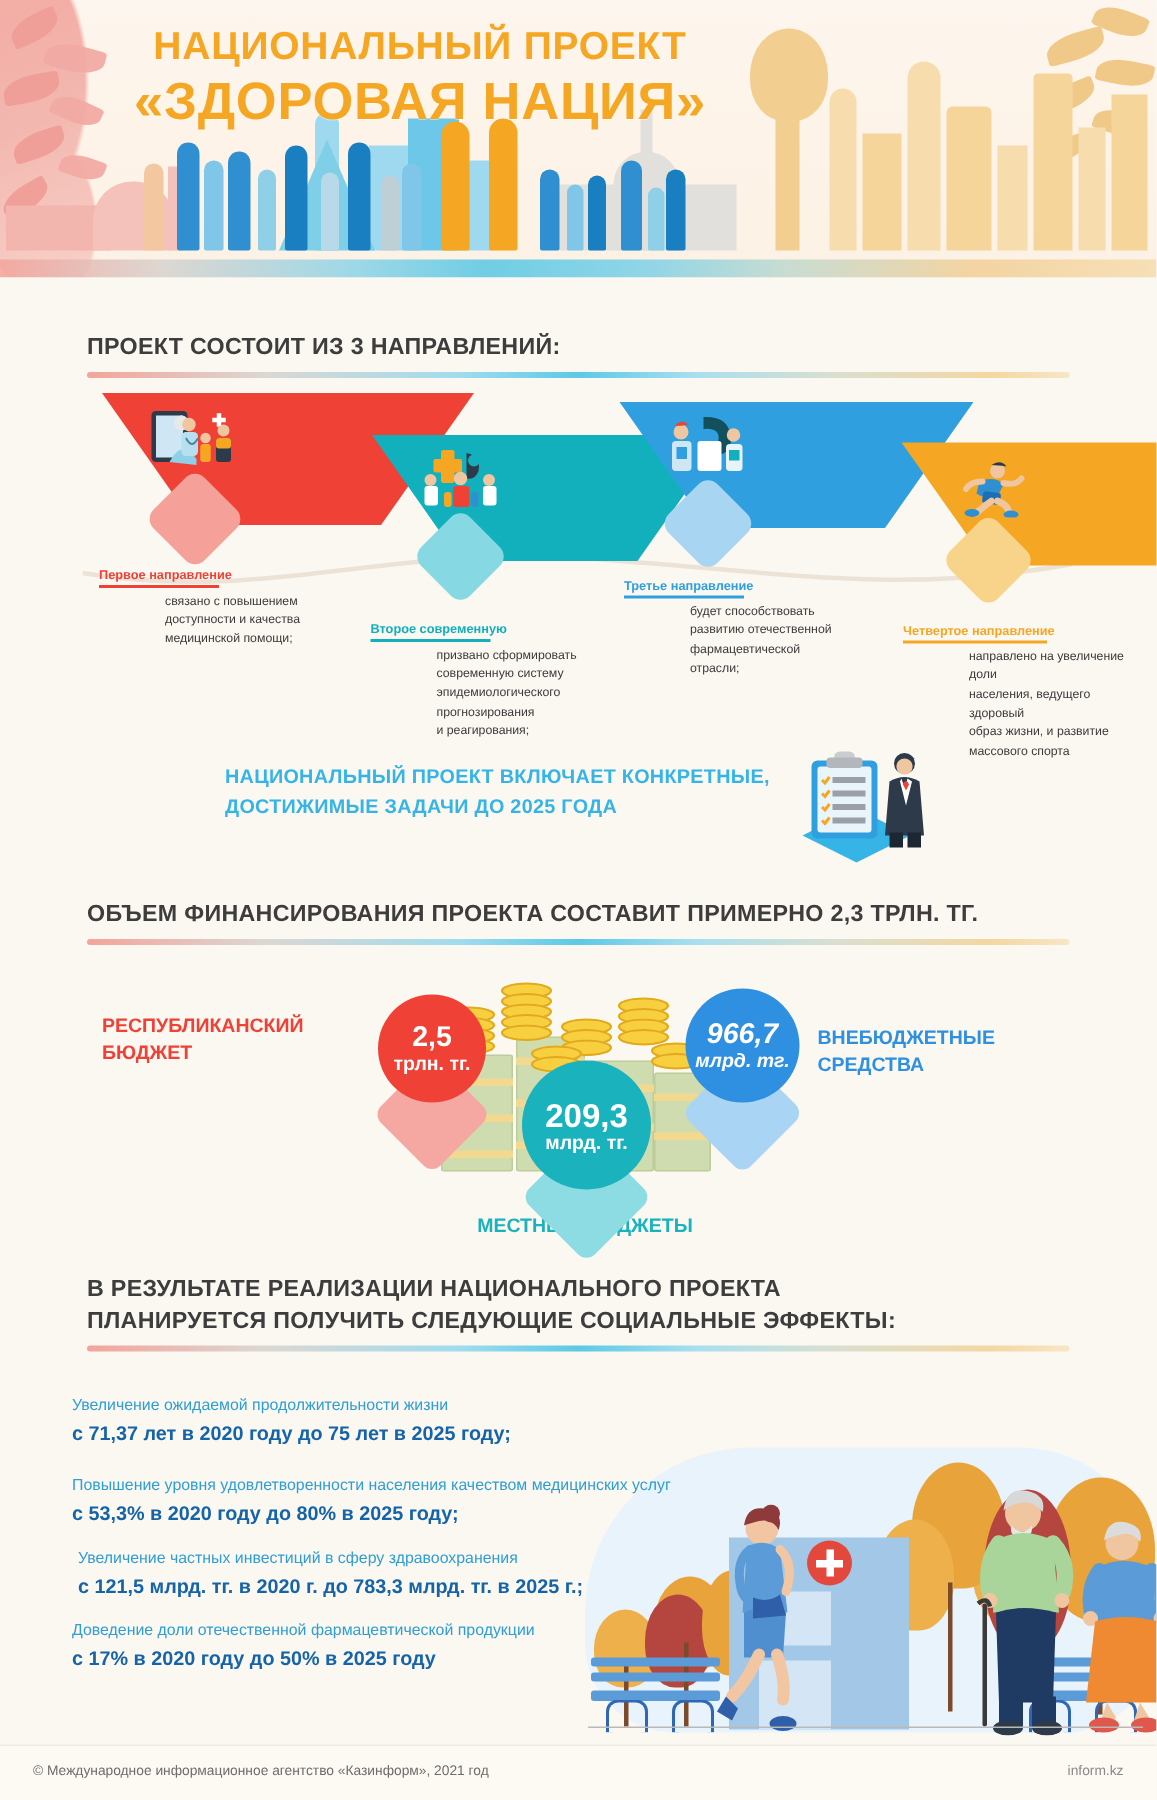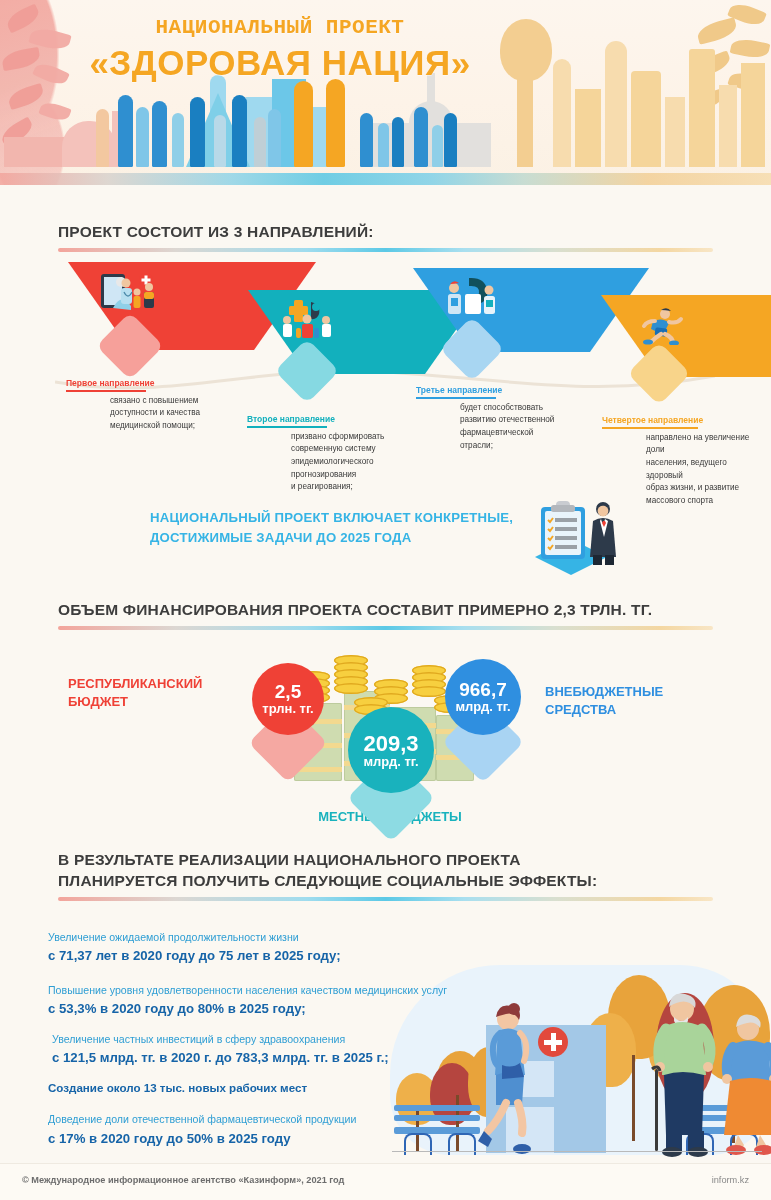--- a/index.html
+++ b/index.html
@@ -42,21 +42,21 @@
   .hdr-bottom-grad{
     position:absolute; left:0; bottom:0; width:771px; height:12px;
     background:linear-gradient(90deg,#f2a49c 0%,#d8d2cd 14%,#8fd4e8 30%,#57c7e4 42%,#7ed0e8 56%,#bfd9cf 68%,#f2cf96 84%,#f6dcae 100%);
     opacity:.85;
   }
   .hdr-title{
     position:absolute; left:0; top:16px; width:560px; text-align:center;
     color:#f5a623; font-weight:bold; letter-spacing:.5px; line-height:1.12;
     text-shadow:0 1px 0 rgba(255,255,255,.45);
   }
-  .hdr-title .l1{ font-size:21px; display:block;font-family:Liberation Mono, monospace; }
+  .hdr-title .l1{ font-size:26px; display:block; }
   .hdr-title .l2{ font-size:35px; display:block; margin-top:3px;}
 
   
   .sec-head{ position:absolute; }
   .sec-head .txt{
     color:#3d3d3d; font-weight:bold; font-size:15.5px; letter-spacing:.2px; line-height:1.35;
     white-space:pre-line;
   }
   .sec-rule{
     margin-top:5px; height:4px; border-radius:2px;
@@ -132,21 +132,21 @@
   .cross-circle{ position:absolute; width:30px; height:30px; border-radius:50%; background:#e2493c; }
   .cross-circle:before{ content:""; position:absolute; left:12.5px; top:6px; width:5px; height:18px; background:#fff;}
   .cross-circle:after{ content:""; position:absolute; left:6px; top:12.5px; width:18px; height:5px; background:#fff;}
   .bench{ position:absolute; }
   .bplank{ position:absolute; background:#5a9bd8; border-radius:2px;}
   .bleg{ position:absolute; border:2px solid #2f66b5; border-bottom:none; border-radius:8px 8px 0 0;}
   .ground{ position:absolute; left:12px; bottom:18px; width:370px; height:1.5px; background:#b9b9b9;}
 
   
   .footer{ position:absolute; left:0; bottom:0; width:771px; height:36px; background:#fdfaf4; border-top:1px solid #efeae1;}
-  .footer .cp{ position:absolute; left:22px; top:11px; font-size:9.2px; color:#6d6d6d;font-weight:bold; }
+  .footer .cp{ position:absolute; left:22px; top:11px; font-size:9.2px; color:#6d6d6d; }
   .footer .site{ position:absolute; right:22px; top:11px; font-size:9.2px; color:#8a8a8a; }
 </style>
 </head>
 <body>
 
 <div class="page">
 
   <div class="header">
 
     <div class="hdr-left-foliage"></div>
@@ -280,21 +280,21 @@
         <circle cx="29" cy="21" r="4.5" fill="#f0c6a0"></circle>
         <rect x="24" y="26" width="11" height="14" rx="2" fill="#ef4136"></rect>
         <circle cx="48" cy="22" r="4" fill="#f0c6a0"></circle>
         <rect x="44" y="26" width="9" height="13" rx="2" fill="#fff"></rect>
         <rect x="18" y="30" width="5" height="10" rx="2" fill="#f5a623"></rect>
         <rect x="36" y="30" width="5" height="10" rx="2" fill="#2f8fd0"></rect>
       </svg>
     </div>
   </div>
   <div class="dirblock" style="left:247px; top:414px;">
-    <div class="dtitle" style="color:#12b0bd;">Второе направление</div>
+    <div class="dtitle" style="color:#12b0bd;">Второе современную</div>
     <div class="dline" style="background:#12b0bd;"></div>
     <div class="dbody" style="white-space:pre-line;">призвано сформировать
 современную систему
 эпидемиологического
 прогнозирования
 и реагирования;</div>
   </div>
 
   <div class="funnel" style="left:413px; top:268px; width:118px; --hw:59px; --th:84px; --c:#2f9fe0; --pw:46px; --pc:#a8d6f2;">
     <div class="tri"></div>
@@ -456,21 +456,21 @@
 
     <div class="pin" style="left:332px; top:62px; width:118px; height:130px;">
       <div class="pad" style="top:60px; width:62px; height:62px; background:#8ddbe3;"></div>
       <div class="circ" style="top:0; width:86px; height:86px; background:#19b2bd;">
         <span class="big" style="font-size:22px;">209,3</span>
         <span class="small">млрд. тг.</span>
       </div>
     </div>
     <div class="moneylabel" style="left:290px; top:163px; width:200px; text-align:center; color:#19b2bd;">МЕСТНЫЕ БЮДЖЕТЫ</div>
 
-    <div class="pin" style="left:431px; top:14px; width:104px; height:124px;">
+    <div class="pin" style="left:443px; top:14px; width:104px; height:124px;font-style:italic;">
       <div class="pad" style="top:54px; width:58px; height:58px; background:#a9d4f3;"></div>
       <div class="circ" style="top:0; width:76px; height:76px; background:#2f8fe0;">
         <span class="big">966,7</span>
         <span class="small">млрд. тг.</span>
       </div>
     </div>
     <div class="moneylabel" style="left:545px; top:38px; width:170px; text-align:left; color:#2f8fe0;">ВНЕБЮДЖЕТНЫЕ
 СРЕДСТВА</div>
   </div>
 
@@ -574,23 +574,20 @@
       <div class="e2">с 71,37 лет в 2020 году до 75 лет в 2025 году;</div>
     </div>
     <div class="eff" style="margin-bottom:14px;">
       <div class="e1" style="width:430px;">Повышение уровня удовлетворенности населения качеством медицинских услуг</div>
       <div class="e2">с 53,3% в 2020 году до 80% в 2025 году;</div>
     </div>
     <div class="eff" style="margin-bottom:12px; margin-left:4px;">
       <div class="e1">Увеличение частных инвестиций в сферу здравоохранения</div>
       <div class="e2">с 121,5 млрд. тг. в 2020 г. до 783,3 млрд. тг. в 2025 г.;</div>
     </div>
-    <div class="eff single" style="margin-bottom:16px;">
-      <div class="e1">Создание около 13 тыс. новых рабочих мест</div>
-    </div>
     <div class="eff">
       <div class="e1">Доведение доли отечественной фармацевтической продукции</div>
       <div class="e2">с 17% в 2020 году до 50% в 2025 году</div>
     </div>
   </div>
 
   <div class="footer">
     <div class="cp">© Международное информационное агентство «Казинформ»,  2021 год</div>
     <div class="site">inform.kz</div>
   </div>

